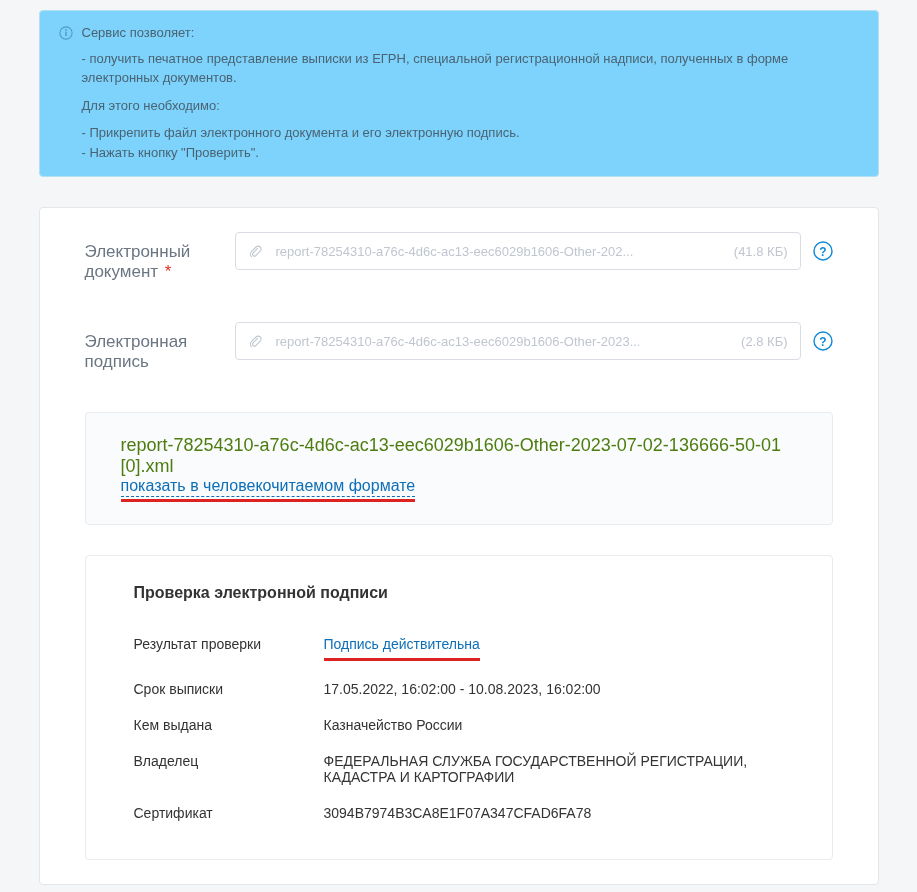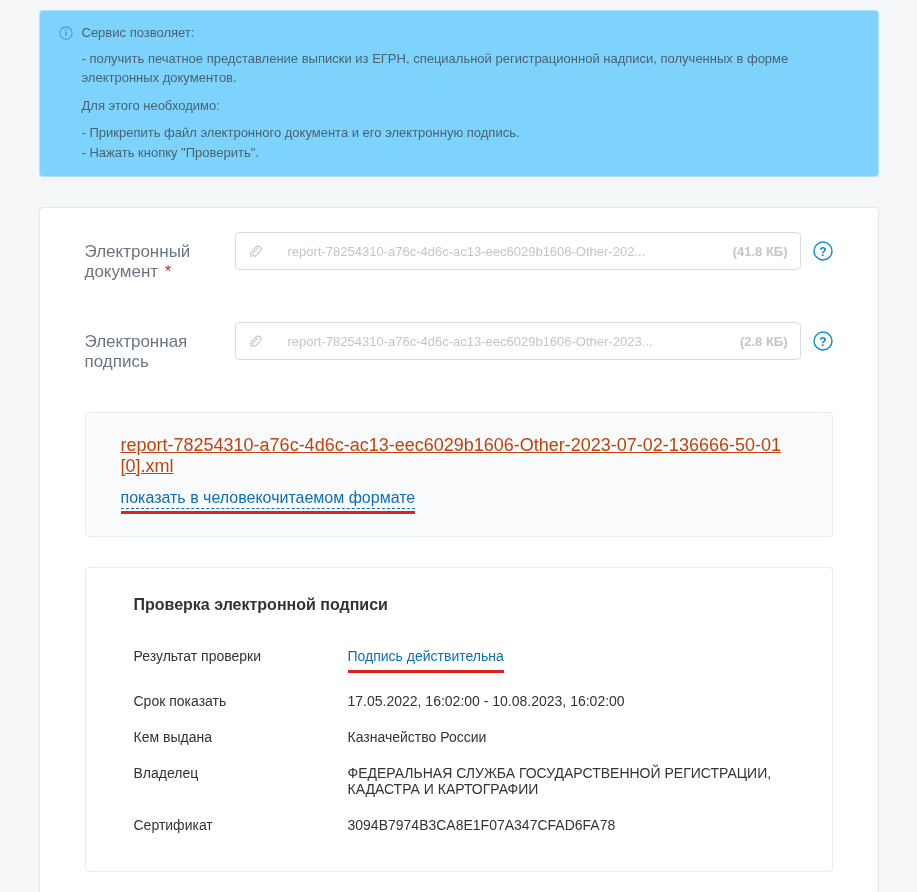--- a/index.html
+++ b/index.html
@@ -83,60 +83,58 @@
       align-items: center;
       gap: 12px;
     }
     .file-box {
       flex: 1;
       border: 1px solid #d9dde3;
       border-radius: 4px;
       padding: 10px 12px;
       display: flex;
       align-items: center;
-      gap: 24px;
+      gap: 12px;
       color: #c0c6cf;
       font-size: 13px;
       overflow: hidden;
     }
     .file-box .clip-icon {
       flex-shrink: 0;
       width: 16px;
       height: 16px;
       display: flex;
       align-items: center;
     }
     .file-box .clip-icon svg { width: 15px; height: 15px; }
     .file-box .fname {
       flex: 1;
       white-space: nowrap;
       overflow: hidden;
       text-overflow: ellipsis;
     }
-    .file-box .fsize { flex-shrink: 0; font-weight: bold; }
+    .file-box .fsize { flex-shrink: 0; }
     .help-icon {
       width: 20px;
       height: 20px;
       flex-shrink: 0;
       cursor: pointer;
     }
     .help-icon svg { width: 20px; height: 20px; }
 
     .result-card {
       background: #fafbfc;
       border: 1px solid #e8ebef;
       border-radius: 4px;
       padding: 22px 35px;
     }
     .result-filename {
       font-size: 18px;
-      color: #c2410c;
-      margin-bottom: 12px;
+      color: #4d7c0f;
       word-break: break-all;
-      text-decoration: underline;
     }
     .human-link {
       color: #0d6fb8;
       font-size: 16px;
       border-bottom: 1px dashed #0d6fb8;
       cursor: pointer;
       display: inline-block;
       padding-bottom: 1px;
     }
     .red-underline {
@@ -157,21 +155,21 @@
       font-weight: bold;
       color: #333;
       margin-bottom: 24px;
     }
     .sig-row {
       display: flex;
       align-items: flex-start;
       padding: 10px 0;
     }
     .sig-label {
-      width: 214px;
+      width: 190px;
       flex-shrink: 0;
       font-size: 14px;
       color: #333;
     }
     .sig-value {
       flex: 1;
       font-size: 14px;
       color: #333;
     }
     .sig-valid {
@@ -275,21 +273,21 @@
       <div class="sig-row">
         <div class="sig-label">Результат проверки</div>
         <div class="sig-value">
           <span class="sig-valid-underline">
             <span class="sig-valid">Подпись действительна</span>
           </span>
         </div>
       </div>
 
       <div class="sig-row">
-        <div class="sig-label">Срок показать</div>
+        <div class="sig-label">Срок выписки</div>
         <div class="sig-value">17.05.2022, 16:02:00 - 10.08.2023, 16:02:00</div>
       </div>
 
       <div class="sig-row">
         <div class="sig-label">Кем выдана</div>
         <div class="sig-value">Казначейство России</div>
       </div>
 
       <div class="sig-row">
         <div class="sig-label">Владелец</div>

